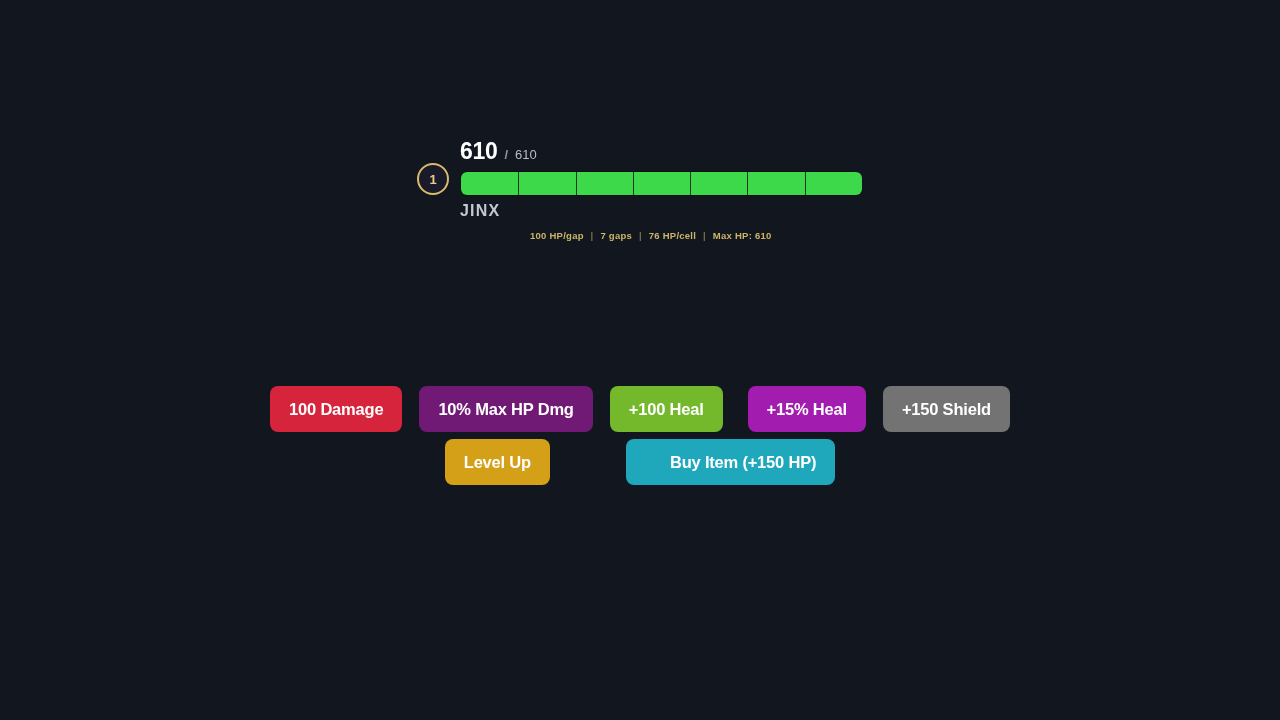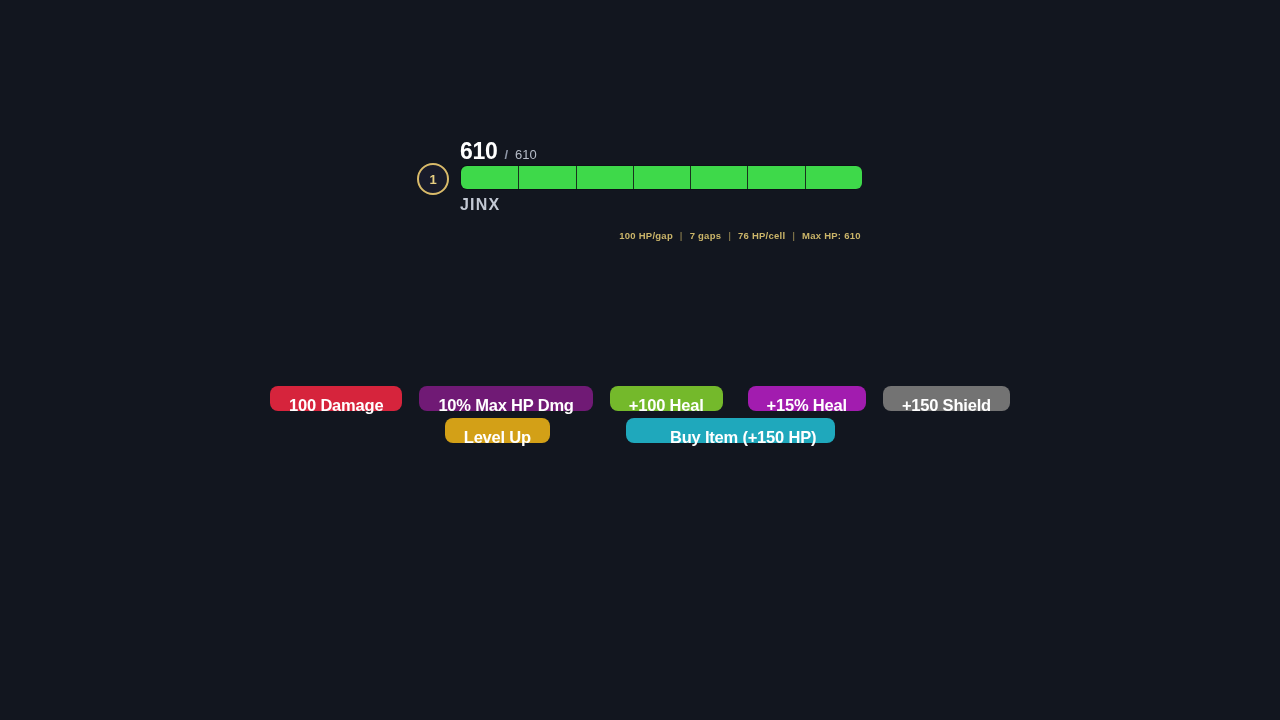--- a/index.html
+++ b/index.html
@@ -45,21 +45,21 @@
   .hp-main {
     margin-left: 11px;
     flex: 1 1 auto;
   }
 
   .hp-numbers {
     display: flex;
     align-items: baseline;
     gap: 7px;
     height: 22px;
-    margin-bottom: 3px;
+    margin-bottom: 9px;
   }
 
   .hp-current {
     font-size: 23px;
     font-weight: 700;
     color: #ffffff;
     letter-spacing: -0.3px;
     line-height: 1;
   }
 
@@ -120,21 +120,20 @@
     font-weight: 700;
     letter-spacing: 1.2px;
     color: #c3c9d4;
   }
 
   .hp-meta {
     position: absolute;
     left: 113px;
     top: 90px;
     width: 420px;
-    text-align: center;
     font-size: 9.5px;
     font-weight: 700;
     letter-spacing: 0.25px;
     color: #cbb569;
     white-space: nowrap;
   }
   .hp-meta .sep { color: #7a6f47; margin: 0 4px; }
 
   
   .btn-rows {
@@ -155,21 +154,21 @@
 
   .btn {
     border: none;
     border-radius: 8px;
     color: #ffffff;
     font-family: "Liberation Sans", sans-serif;
     font-size: 16.5px;
     font-weight: 700;
     letter-spacing: -0.2px;
     padding: 0 19px;
-    height: 25px;
+    height: 46px;
     line-height: 38px;
     cursor: pointer;
     white-space: nowrap;
     display: inline-block;
   }
 
   .btn-red    { background: #d6243c; }
   .btn-green  { background: #74b92b; }
   .btn-slate  { background: #525c70; }
   .btn-gold   { background: #d3a017; }

